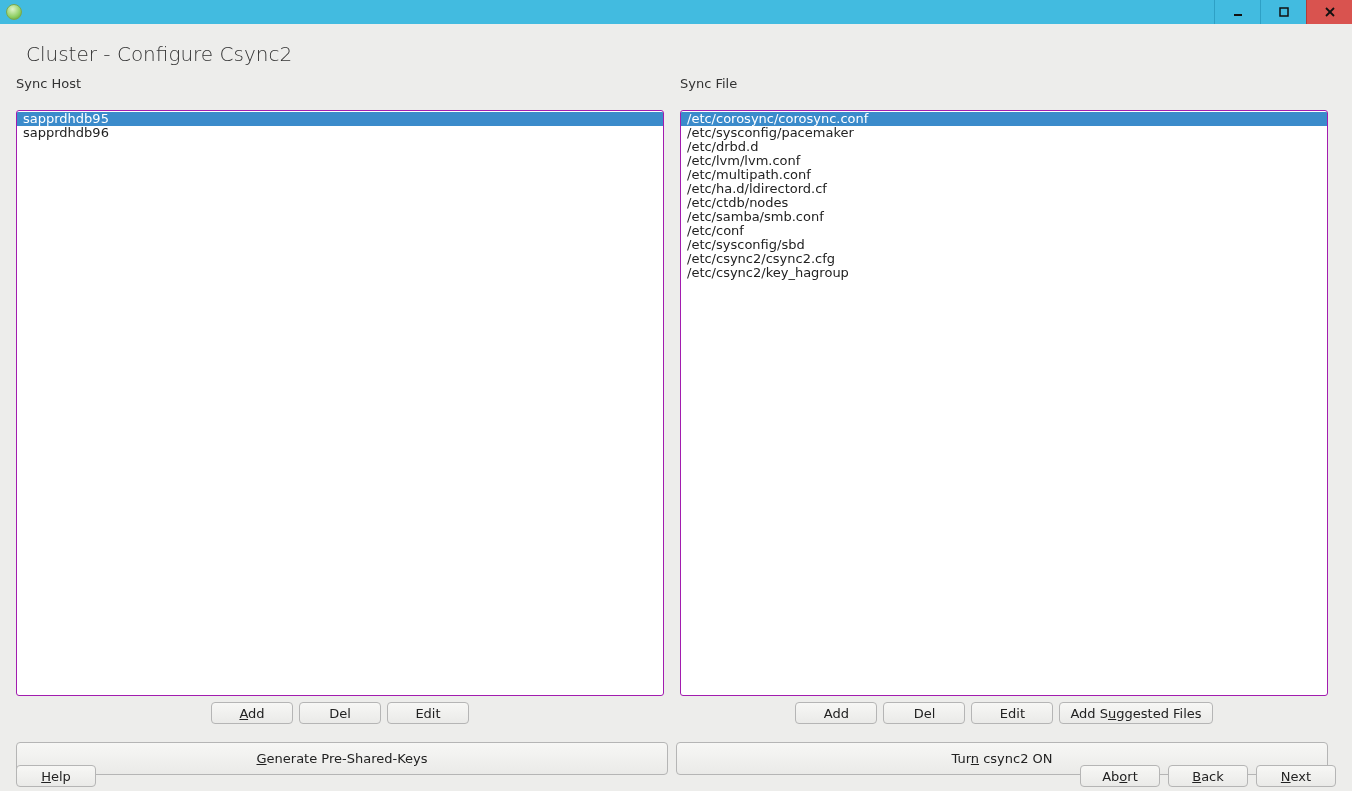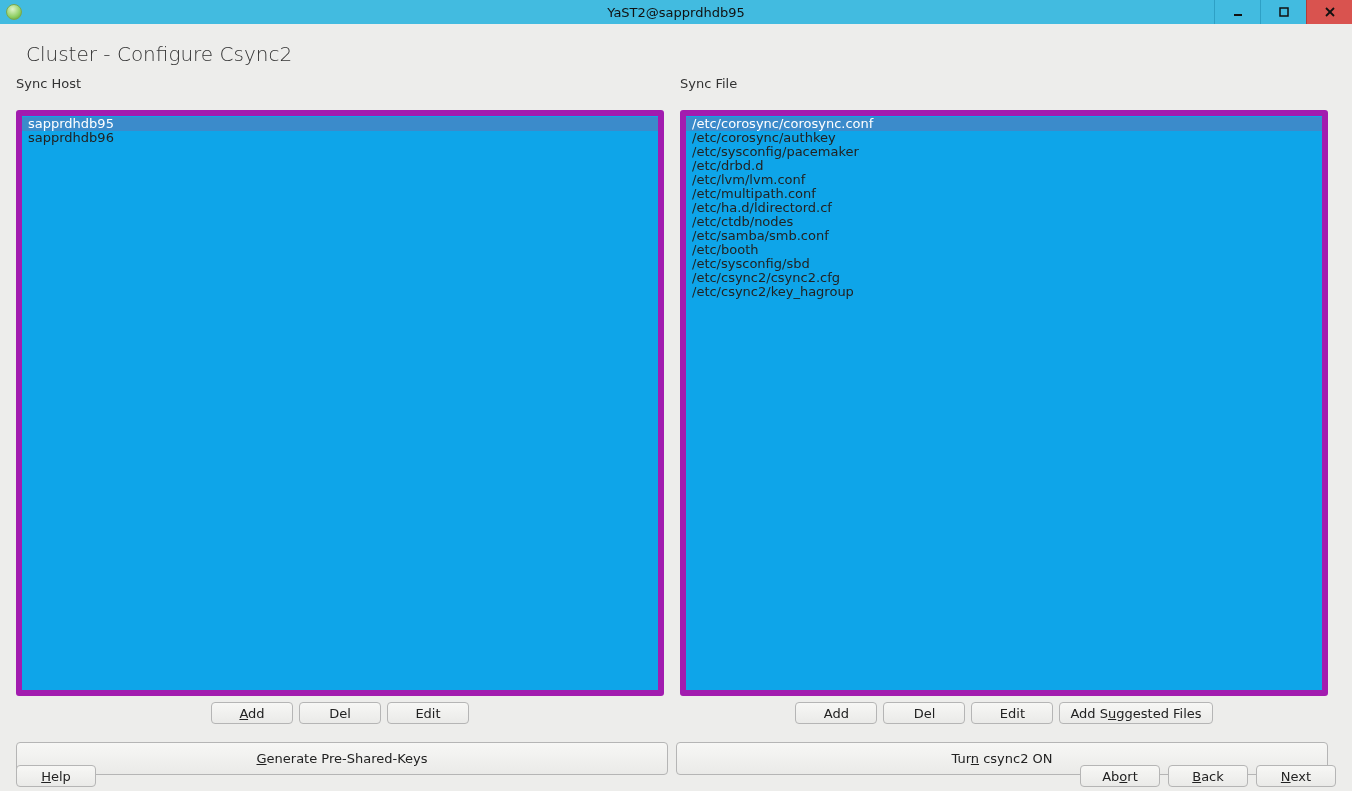--- a/index.html
+++ b/index.html
@@ -76,22 +76,22 @@
     flex: 1;
     display: flex;
     flex-direction: column;
   }
   .panel-label {
     font-size: 13px;
     color: #333;
     margin-bottom: 19px;
   }
   .listbox {
-    background: #0ea5e9;
-    border: 6px solid #a21caf;
+    background: #ffffff;
+    border: 1px solid #a21caf;
     border-radius: 3px;
     height: 586px;
     overflow: auto;
     font-size: 13px;
     padding: 1px 0;
   }
   .listbox .item {
     padding: 0 6px;
     line-height: 14px;
     white-space: nowrap;
@@ -156,21 +156,20 @@
   }
 
   
   .u { text-decoration: underline; }
 </style>
 </head>
 <body>
 
 <div class="titlebar">
   <div class="app-icon"></div>
-  <div class="title">YaST2@sapprdhdb95</div>
   <div class="controls">
     <div class="ctrl">
       <svg width="12" height="12" viewBox="0 0 12 12">
           <line x1="2" y1="9" x2="10" y2="9" stroke="#111" stroke-width="2"></line>
         </svg>
     </div>
     <div class="ctrl">
       <svg width="12" height="12" viewBox="0 0 12 12">
           <rect x="2" y="2" width="8" height="8" fill="none" stroke="#111" stroke-width="1.5"></rect>
         </svg>
@@ -199,29 +198,28 @@
         <button class="std"><span class="u">A</span><span>dd</span></button>
         <button class="std">Del</button>
         <button class="std">Edit</button>
       </div>
     </div>
 
     <div class="panel">
       <div class="panel-label">Sync File</div>
       <div class="listbox" id="sync-file-list">
           <div class="item selected">/etc/corosync/corosync.conf</div>
-          <div class="item">/etc/corosync/authkey</div>
           <div class="item">/etc/sysconfig/pacemaker</div>
           <div class="item">/etc/drbd.d</div>
           <div class="item">/etc/lvm/lvm.conf</div>
           <div class="item">/etc/multipath.conf</div>
           <div class="item">/etc/ha.d/ldirectord.cf</div>
           <div class="item">/etc/ctdb/nodes</div>
           <div class="item">/etc/samba/smb.conf</div>
-          <div class="item">/etc/booth</div>
+          <div class="item">/etc/conf</div>
           <div class="item">/etc/sysconfig/sbd</div>
           <div class="item">/etc/csync2/csync2.cfg</div>
           <div class="item">/etc/csync2/key_hagroup</div>
         </div>
       <div class="row-buttons right-set">
         <button class="std">Add</button>
         <button class="std">Del</button>
         <button class="std">Edit</button>
         <button class="std focused-inline" style="min-width:132px"><span>Add S</span><span class="u">u</span><span>ggested Files</span></button>
       </div>

